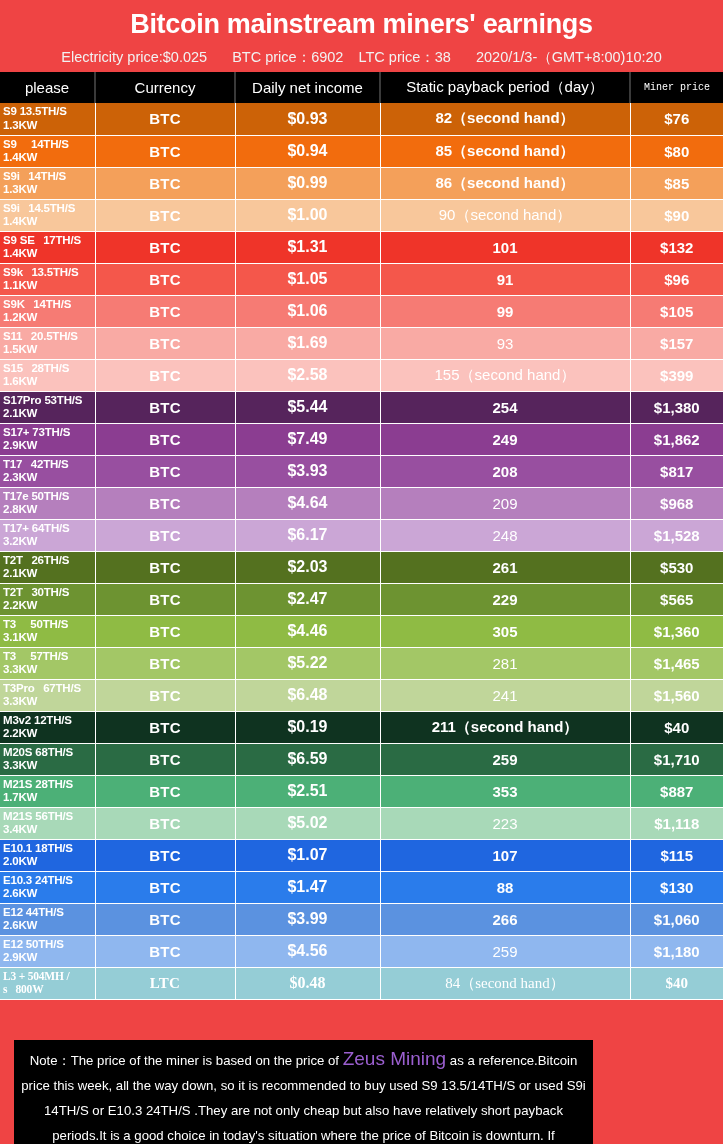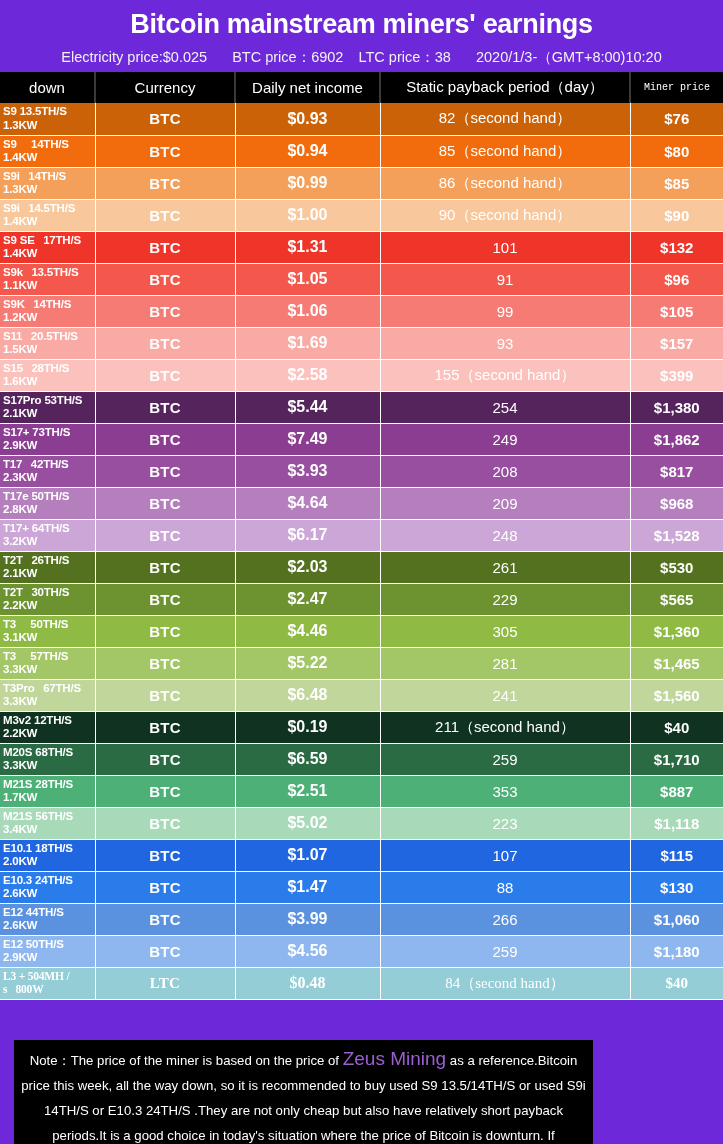--- a/index.html
+++ b/index.html
@@ -2,21 +2,21 @@
 <html><head>
 <meta charset="utf-8">
 <style>
   * { box-sizing: border-box; margin:0; padding:0; }
   html,body {
     width:723px; height:1144px;
     background:#000;
     font-family:"Liberation Sans", sans-serif;
     overflow:hidden;
   }
-  .page { width:723px; height:1144px; background:#6d28d9; position:relative; }
+  .page { width:723px; height:1144px; background:#ef4444; position:relative; }
 
   
   .title {
     text-align:center;
     color:#ffffff;
     font-size:27px;
     font-weight:bold;
     letter-spacing:-0.3px;
     padding-top:6px;
     line-height:36px;
@@ -75,21 +75,21 @@
     padding-left:3px;
     font-size:11.5px;
     font-weight:bold;
     line-height:13.5px;
     letter-spacing:-0.2px;
     white-space:pre-line;
   }
   td.cur   { font-size:15px; font-weight:bold; letter-spacing:0.3px; }
   td.inc   { font-size:16px; font-weight:bold; }
   td.pay   { font-size:15px; }
-  td.pay.b { font-weight:normal; }
+  td.pay.b { font-weight:bold; }
   td.price { font-size:15px; font-weight:bold; }
 
   
   .footer {
     position:absolute;
     left:14px; bottom:0;
     width:579px;
     height:104px;
     background:#000;
     color:#ffffff;
@@ -122,21 +122,21 @@
   <table>
     <colgroup>
       <col class="c-model">
         <col class="c-cur">
         <col class="c-inc">
         <col class="c-pay">
         <col class="c-price">
     </colgroup>
     <thead>
       <tr>
-        <th>down</th>
+        <th>please</th>
         <th>Currency</th>
         <th>Daily net income</th>
         <th>Static payback period（day）</th>
         <th class="mono">Miner price</th>
       </tr>
     </thead>
     <tbody id="tbody">
         <tr style="background: rgb(204, 98, 7);">
           <td>S9 13.5TH/S
 1.3KW</td>

